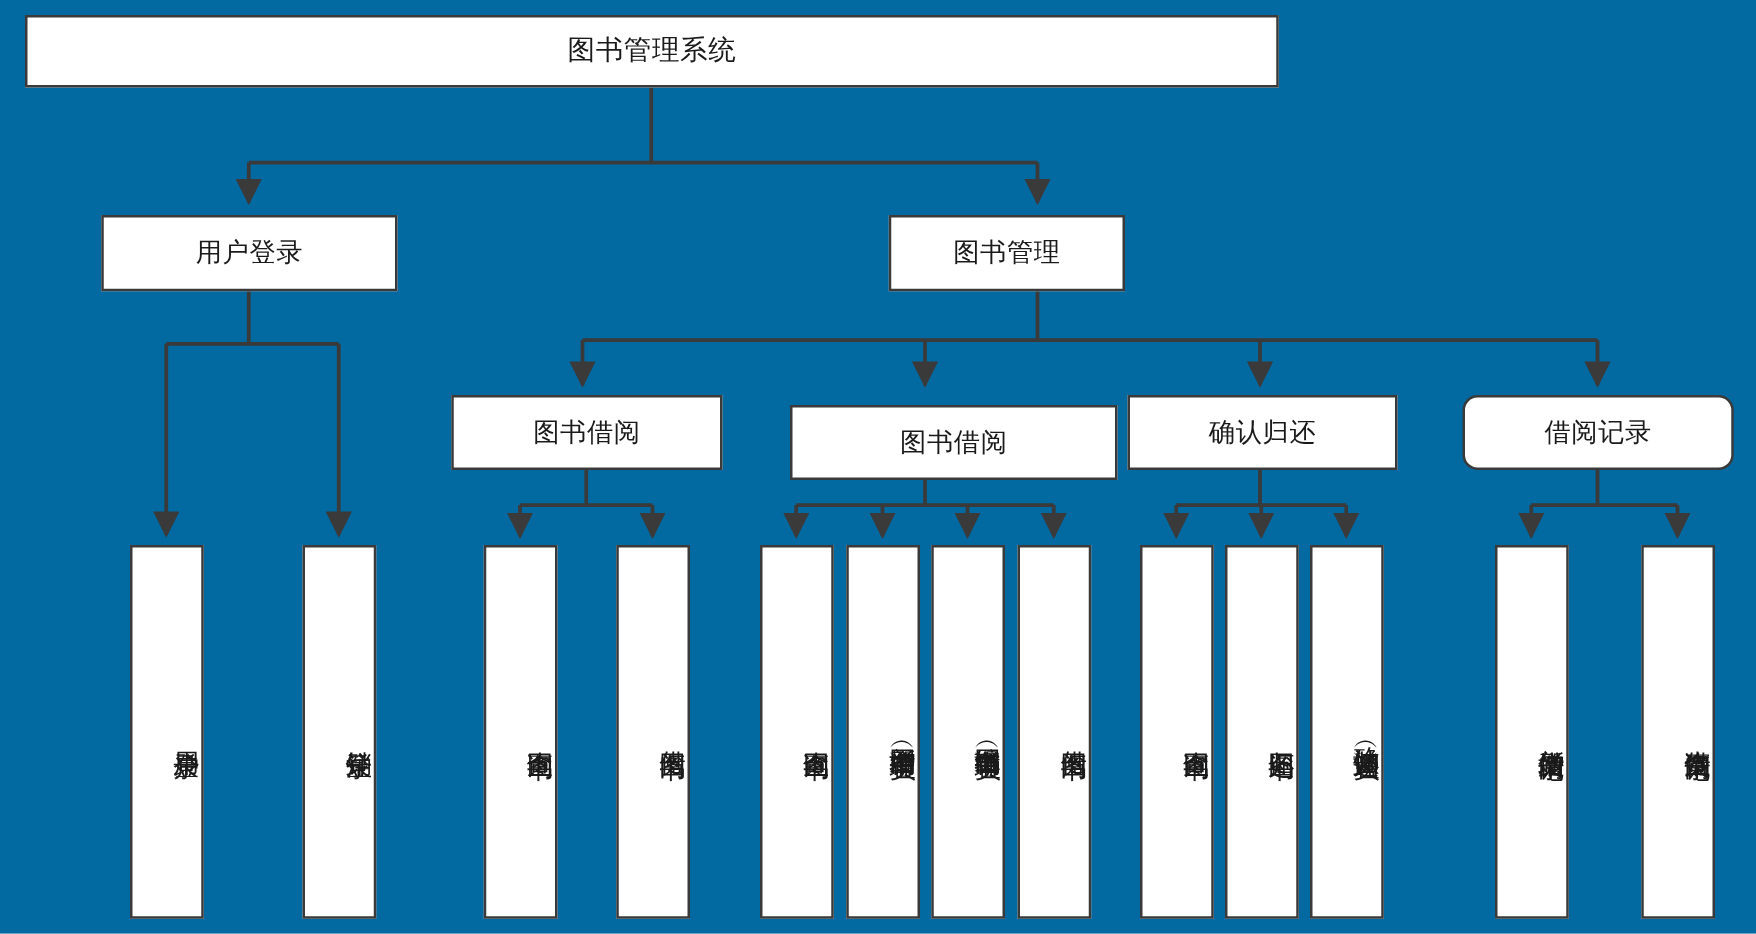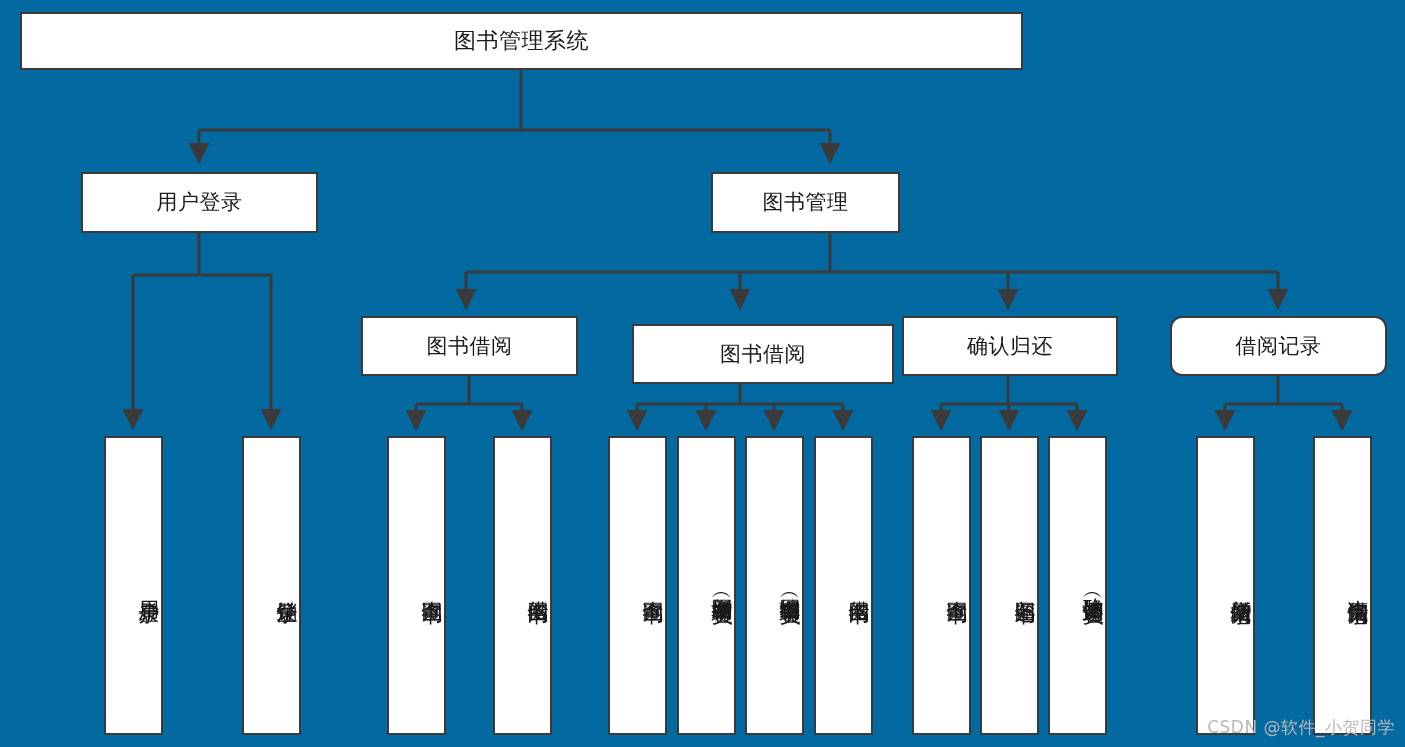--- a/index.html
+++ b/index.html
@@ -185,15 +185,14 @@
     <span class="node-label">确认归还（管理员）</span>
   </div>
 
   <div class="node vertical" style="left:1196px; top:436px; width:59px; height:299px;">
     <span class="node-label">新增借阅记录</span>
   </div>
   <div class="node vertical" style="left:1313px; top:436px; width:59px; height:299px;">
     <span class="node-label">查询借阅记录</span>
   </div>
 
-  <div id="watermark">CSDN @软件_小贺同学</div>
 
 </div>
 
 </body></html>

